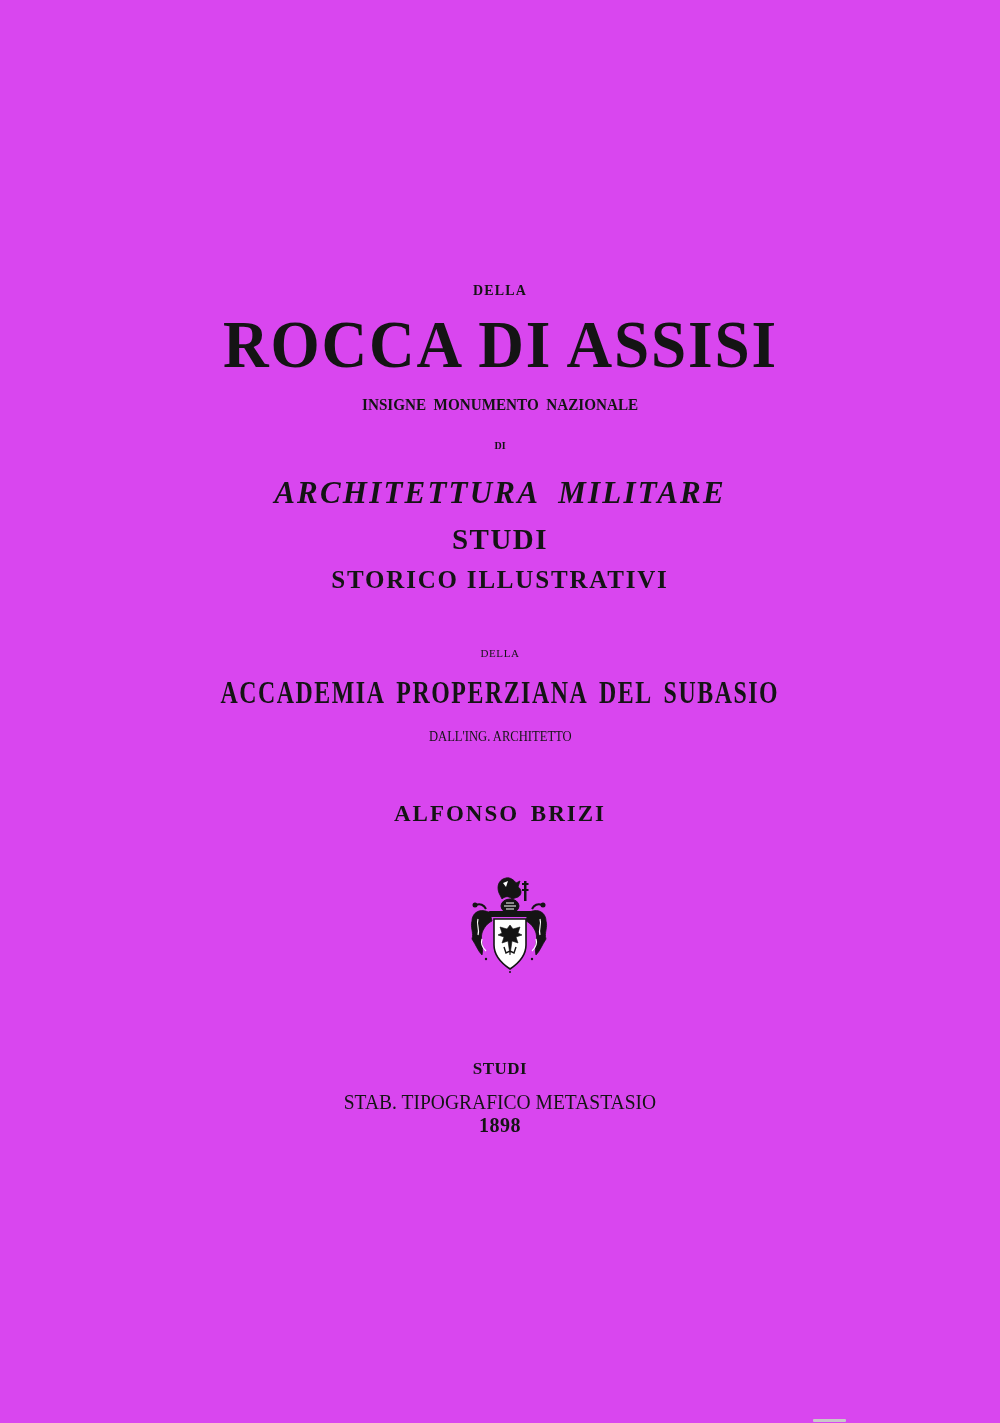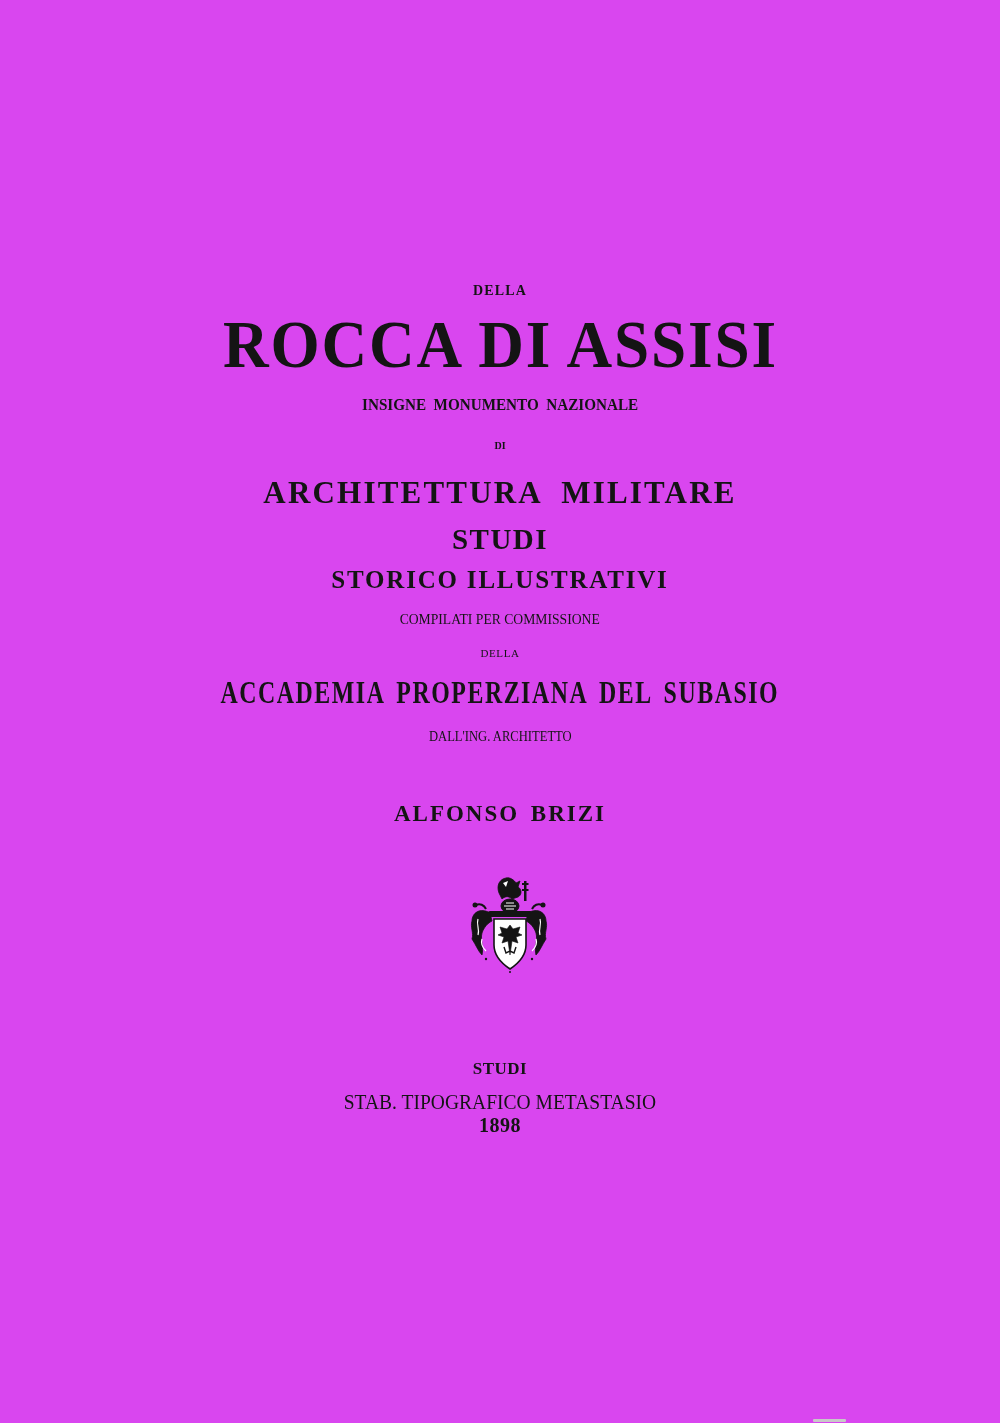--- a/index.html
+++ b/index.html
@@ -36,21 +36,21 @@
     .l-della-1 { top: 284px; font-size: 14px; font-weight: bold; letter-spacing: 1.2px; }
     
     .l-main-title { top: 310px; font-size: 68px; font-weight: bold; }
     .l-main-title span { transform: scaleX(0.93); letter-spacing: 2px; font-family: "Liberation Serif", serif; }
     
     .l-subtitle { top: 397px; font-size: 16.5px; font-weight: bold; }
     .l-subtitle span { transform: scaleX(0.92); word-spacing: 4px; }
     
     .l-di { top: 441px; font-size: 10px; font-weight: bold; }
     
-    .l-architettura { top: 477px; font-size: 31px; font-weight: bold; letter-spacing: 2.2px; word-spacing: 10px; }
+    .l-architettura { top: 477px; font-size: 31px; font-weight: bold; letter-spacing: 2.2px; word-spacing: 10px; font-style: italic; }
     
     .l-studi { top: 525px; font-size: 29px; font-weight: bold; letter-spacing: 1.5px; }
     
     .l-storico { top: 567px; font-size: 25px; font-weight: bold; letter-spacing: 1.8px; }
     
     .l-compilati { top: 611px; font-size: 15.5px; font-weight: normal; }
     .l-compilati span { transform: scaleX(0.88); }
     
     .l-della-2 { top: 648px; font-size: 11px; font-weight: normal; letter-spacing: 0.6px; }
     
@@ -114,23 +114,20 @@
   </div>
 
   <div class="line l-storico">
     <span>STORICO ILLUSTRATIVI</span>
   </div>
 
   <div class="line l-studi">
     <span>STUDI</span>
   </div>
 
-  <div class="line l-compilati">
-    <span>COMPILATI PER COMMISSIONE</span>
-  </div>
 
   <div class="line l-della-2">
     <span>DELLA</span>
   </div>
 
   <div class="line l-accademia">
     <span>ACCADEMIA PROPERZIANA DEL SUBASIO</span>
   </div>
 
   <div class="line l-dalling">

